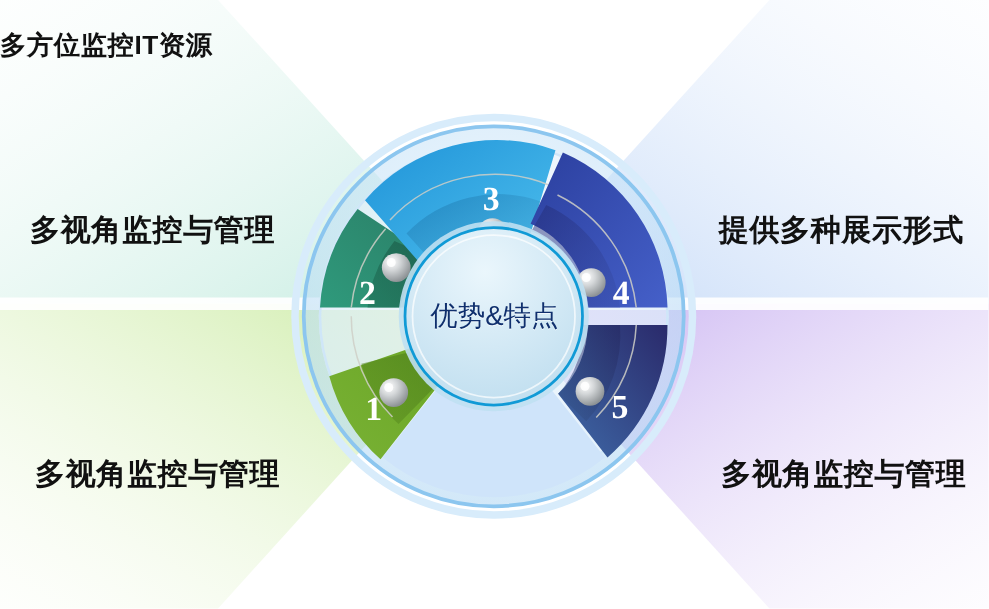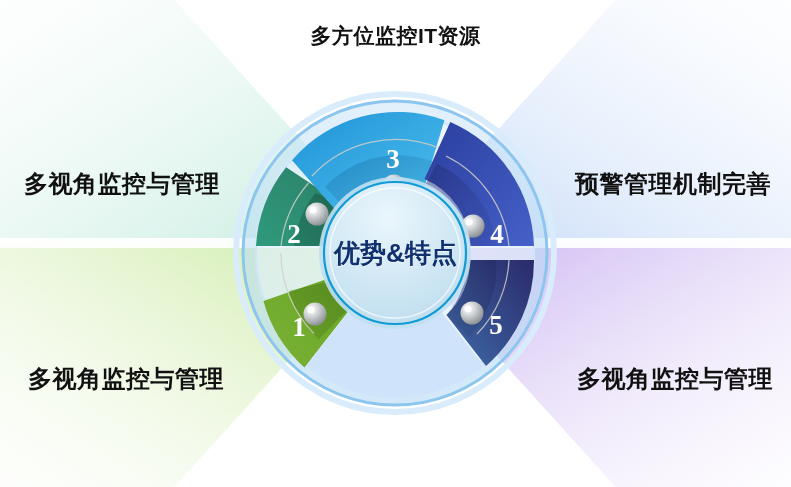--- a/index.html
+++ b/index.html
@@ -3,27 +3,27 @@
 <meta charset="utf-8">
 <style>
   html,body{margin:0;padding:0;background:#fff;}
   body{width:791px;height:487px;overflow:hidden;
        font-family:"Liberation Sans","DejaVu Sans",sans-serif;}
   #stage{position:relative;width:791px;height:487px;background:#ffffff;overflow:hidden;}
   #bg{position:absolute;left:0;top:0;width:791px;height:487px;}
   #wheel{position:absolute;left:0;top:0;width:791px;height:487px;}
   .lbl{position:absolute;font-weight:bold;font-size:24px;color:#111;
        letter-spacing:.5px;white-space:nowrap;}
-  .lbl-title{left:0;right:0;top:22px;text-align:center;font-size:21px;}
+  .lbl-title{left:0;right:0;top:22px;text-align:left;font-size:21px;}
   .lbl-lt{left:24px;top:168px;}
   .lbl-lb{left:28px;top:363px;}
   .lbl-rt{right:20px;top:168px;}
   .lbl-rb{right:18px;top:363px;}
   .ctr{position:absolute;left:50%;top:253px;transform:translate(-50%,-50%);
-       font-size:26px;font-weight:bold;color:#10306e;white-space:nowrap;
+       font-size:22px;font-weight:normal;color:#10306e;white-space:nowrap;
        text-shadow:0 1px 0 rgba(255,255,255,.65);}
   .num{font-family:"Liberation Serif","DejaVu Serif",serif;font-weight:bold;
        font-size:27px;fill:#ffffff;}
 </style>
 </head>
 <body>
 
 <div id="stage">
 
   <svg id="bg" viewBox="0 0 791 487">
@@ -199,16 +199,16 @@
       <circle cx="395" cy="253" r="71" fill="none" stroke="#109ad6" stroke-width="2.2"></circle>
       <circle cx="395" cy="253" r="65" fill="none" stroke="#ffffff" stroke-width="1.4" opacity=".7"></circle>
     </g>
   </svg>
 
   <div class="ctr">优势&amp;特点</div>
 
   <div class="lbl lbl-title">多方位监控IT资源</div>
   <div class="lbl lbl-lt">多视角监控与管理</div>
   <div class="lbl lbl-lb">多视角监控与管理</div>
-  <div class="lbl lbl-rt">预警管理机制完善</div>
+  <div class="lbl lbl-rt">提供多种展示形式</div>
   <div class="lbl lbl-rb">多视角监控与管理</div>
 
 </div>
 
 </body></html>

